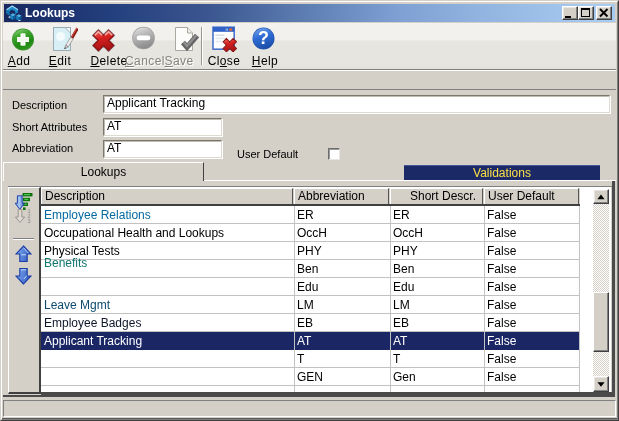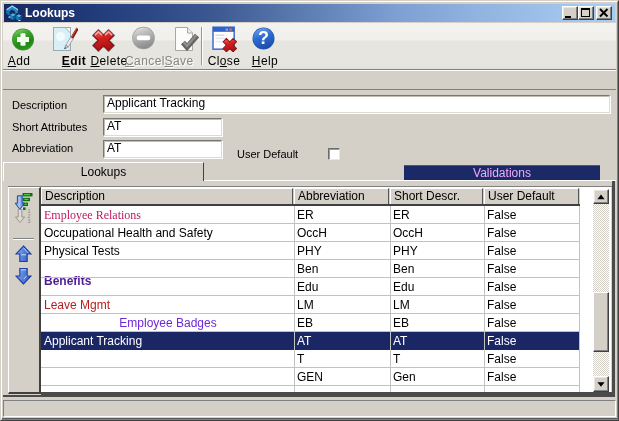--- a/index.html
+++ b/index.html
@@ -142,40 +142,40 @@
           <stop offset="0.45" stop-color="#2E6CD4"></stop>
           <stop offset="1" stop-color="#1C4CA8"></stop>
       </linearGradient>
     </defs>
     <circle cx="11.5" cy="11.5" r="11" fill="#2054B0"></circle>
     <circle cx="11.5" cy="11.5" r="10.4" fill="url(#gHelp)"></circle>
     <text x="11.5" y="17.2" text-anchor="middle" font-family="Liberation Sans" font-size="18" font-weight="bold" fill="#FFF">?</text>
   </svg>
 
   <div class="tlbl" style="left:7px;top:54px;width:24px;"><u>A</u>dd</div>
-  <div class="tlbl" style="left:60px;top:54px;width:28px;font-weight:bold;"><u>E</u>dit</div>
+  <div class="tlbl" style="left:46px;top:54px;width:28px;"><u>E</u>dit</div>
   <div class="tlbl" style="left:90px;top:54px;width:38px;"><u>D</u>elete</div>
   <div class="tlbl dis" style="left:125px;top:54px;width:37px;"><u>C</u>ancel</div>
   <div class="tlbl dis" style="left:161px;top:54px;width:36px;"><u>S</u>ave</div>
   <div class="tlbl" style="left:206px;top:54px;width:36px;">Cl<u>o</u>se</div>
   <div class="tlbl" style="left:247px;top:54px;width:36px;"><u>H</u>elp</div>
 
   <div class="abs" style="left:3px;top:71px;width:613px;height:19px;background:#D4D0C8;border-bottom:1px solid #808080;"></div>
 
   <div class="lbl" style="left:12px;top:99px;">Description</div>
   <div class="abs sunken" style="left:103px;top:95px;width:507px;height:18px;line-height:15px;padding-left:3px;">Applicant Tracking</div>
   <div class="lbl" style="left:12px;top:121px;">Short Attributes</div>
   <div class="abs sunken" style="left:103px;top:118px;width:119px;height:18px;line-height:15px;padding-left:3px;">AT</div>
   <div class="lbl" style="left:12px;top:142px;">Abbreviation</div>
   <div class="abs sunken" style="left:103px;top:140px;width:119px;height:18px;line-height:15px;padding-left:3px;">AT</div>
   <div class="lbl" style="left:237px;top:148px;">User Default</div>
   <div class="abs" style="left:328px;top:148px;width:12px;height:12px;background:#fff;border:1px solid;border-color:#6E6E6E #E8E6E0 #E8E6E0 #6E6E6E;box-shadow:inset 1px 1px 0 #9A9A9A;"></div>
 
   <div class="abs" style="left:3px;top:162px;width:201px;height:19px;background:#D4D0C8;border-top:1px solid #FFF;border-left:1px solid #FFF;border-right:1px solid #404040;text-align:center;line-height:18px;">Lookups</div>
-  <div class="abs" style="left:404px;top:165px;width:196px;height:15px;background:#1B2A66;border-top:1px solid #44549A;color:#f0abfc;text-align:center;line-height:14px;">Validations</div>
+  <div class="abs" style="left:404px;top:165px;width:196px;height:15px;background:#1B2A66;border-top:1px solid #44549A;color:#fde047;text-align:center;line-height:14px;">Validations</div>
 
   <div class="abs" style="left:204px;top:180px;width:412px;height:1px;background:#FFF;"></div>
   <div class="abs" style="left:3px;top:181px;width:613px;height:216px;background:#D4D0C8;"></div>
 
   <div class="abs" style="left:3px;top:395px;width:612px;height:2px;background:#4A4A4A;"></div>
 
   <div class="abs" style="left:8px;top:187px;width:33px;height:207px;background:#D4D0C8;border-top:1px solid #FFF;border-left:1px solid #FFF;border-right:2px solid #404040;border-bottom:2px solid #404040;"></div>
 
   <svg class="abs" style="left:14px;top:193px" width="19" height="17" viewBox="0 0 19 17">
     <defs>
@@ -220,53 +220,53 @@
 
   <div class="abs" style="left:8px;top:186px;width:604px;height:1px;background:#808080;"></div>
   <div class="abs" style="left:41px;top:187px;width:568px;height:205px;background:#FFF;"></div>
   <div class="abs" style="left:609px;top:187px;width:2px;height:205px;background:#FFF;"></div>
   <div class="abs" style="left:612px;top:181px;width:3px;height:216px;background:#4A4A4A;"></div>
   <div class="abs" style="left:41px;top:392px;width:571px;height:3px;background:#4A4A4A;"></div>
 
   <div class="abs" style="left:41px;top:188px;width:539px;height:18px;background:#D4D0C8;border-bottom:2px solid #404040;"></div>
   <div class="abs" style="left:41px;top:188px;width:252px;height:16px;border-top:1px solid #fff;border-left:1px solid #fff;border-right:1px solid #555;line-height:15px;padding-left:3px;">Description</div>
   <div class="abs" style="left:294px;top:188px;width:95px;height:16px;border-top:1px solid #fff;border-left:1px solid #fff;border-right:1px solid #555;line-height:15px;padding-left:3px;">Abbreviation</div>
-  <div class="abs" style="left:390px;top:188px;width:93px;height:16px;border-top:1px solid #fff;border-left:1px solid #fff;border-right:1px solid #555;line-height:15px;padding-left:3px;">Short Descr.</div>
+  <div class="abs" style="left:390px;top:188px;width:93px;height:16px;border-top:1px solid #fff;border-left:1px solid #fff;border-right:1px solid #555;line-height:15px;padding-left:19px;">Short Descr.</div>
   <div class="abs" style="left:484px;top:188px;width:95px;height:16px;border-top:1px solid #fff;border-left:1px solid #fff;border-right:1px solid #555;line-height:15px;padding-left:3px;">User Default</div>
 
-  <div class="abs" style="left:44px;top:208px;width:248px;height:15px;color:#be185d;overflow:hidden;white-space:nowrap;font-family:Liberation Serif, serif;">Employee Relations</div>
+  <div class="abs" style="left:44px;top:208px;width:248px;height:15px;color:#0369a1;overflow:hidden;white-space:nowrap;">Employee Relations</div>
   <div class="abs" style="left:297px;top:208px;width:91px;height:15px;color:#000;overflow:hidden;white-space:nowrap;">ER</div>
   <div class="abs" style="left:393px;top:208px;width:89px;height:15px;color:#000;overflow:hidden;white-space:nowrap;">ER</div>
   <div class="abs" style="left:487px;top:208px;width:90px;height:15px;color:#000;overflow:hidden;white-space:nowrap;">False</div>
   <div class="abs" style="left:41px;top:223px;width:538px;height:1px;background:#C2C2C2;"></div>
-  <div class="abs" style="left:44px;top:226px;width:248px;height:15px;color:#000;overflow:hidden;white-space:nowrap;">Occupational Health and Safety</div>
+  <div class="abs" style="left:44px;top:226px;width:248px;height:15px;color:#000;overflow:hidden;white-space:nowrap;">Occupational Health and Lookups</div>
   <div class="abs" style="left:297px;top:226px;width:91px;height:15px;color:#000;overflow:hidden;white-space:nowrap;">OccH</div>
   <div class="abs" style="left:393px;top:226px;width:89px;height:15px;color:#000;overflow:hidden;white-space:nowrap;">OccH</div>
   <div class="abs" style="left:487px;top:226px;width:90px;height:15px;color:#000;overflow:hidden;white-space:nowrap;">False</div>
   <div class="abs" style="left:41px;top:241px;width:538px;height:1px;background:#C2C2C2;"></div>
   <div class="abs" style="left:44px;top:244px;width:248px;height:15px;color:#000;overflow:hidden;white-space:nowrap;">Physical Tests</div>
   <div class="abs" style="left:297px;top:244px;width:91px;height:15px;color:#000;overflow:hidden;white-space:nowrap;">PHY</div>
   <div class="abs" style="left:393px;top:244px;width:89px;height:15px;color:#000;overflow:hidden;white-space:nowrap;">PHY</div>
   <div class="abs" style="left:487px;top:244px;width:90px;height:15px;color:#000;overflow:hidden;white-space:nowrap;">False</div>
   <div class="abs" style="left:41px;top:259px;width:538px;height:1px;background:#C2C2C2;"></div>
-  <div class="abs" style="left:44px;top:274px;width:248px;height:15px;color:#4c1d95;overflow:hidden;white-space:nowrap;font-weight:bold;">Benefits</div>
+  <div class="abs" style="left:44px;top:256px;width:248px;height:15px;color:#0f766e;overflow:hidden;white-space:nowrap;">Benefits</div>
   <div class="abs" style="left:297px;top:262px;width:91px;height:15px;color:#000;overflow:hidden;white-space:nowrap;">Ben</div>
   <div class="abs" style="left:393px;top:262px;width:89px;height:15px;color:#000;overflow:hidden;white-space:nowrap;">Ben</div>
   <div class="abs" style="left:487px;top:262px;width:90px;height:15px;color:#000;overflow:hidden;white-space:nowrap;">False</div>
   <div class="abs" style="left:41px;top:277px;width:538px;height:1px;background:#C2C2C2;"></div>
   <div class="abs" style="left:297px;top:280px;width:91px;height:15px;color:#000;overflow:hidden;white-space:nowrap;">Edu</div>
   <div class="abs" style="left:393px;top:280px;width:89px;height:15px;color:#000;overflow:hidden;white-space:nowrap;">Edu</div>
   <div class="abs" style="left:487px;top:280px;width:90px;height:15px;color:#000;overflow:hidden;white-space:nowrap;">False</div>
   <div class="abs" style="left:41px;top:295px;width:538px;height:1px;background:#C2C2C2;"></div>
-  <div class="abs" style="left:44px;top:298px;width:248px;height:15px;color:#b91c1c;overflow:hidden;white-space:nowrap;">Leave Mgmt</div>
+  <div class="abs" style="left:44px;top:298px;width:248px;height:15px;color:#0c4a6e;overflow:hidden;white-space:nowrap;">Leave Mgmt</div>
   <div class="abs" style="left:297px;top:298px;width:91px;height:15px;color:#000;overflow:hidden;white-space:nowrap;">LM</div>
   <div class="abs" style="left:393px;top:298px;width:89px;height:15px;color:#000;overflow:hidden;white-space:nowrap;">LM</div>
   <div class="abs" style="left:487px;top:298px;width:90px;height:15px;color:#000;overflow:hidden;white-space:nowrap;">False</div>
   <div class="abs" style="left:41px;top:313px;width:538px;height:1px;background:#C2C2C2;"></div>
-  <div class="abs" style="left:44px;top:316px;width:248px;height:15px;color:#6d28d9;overflow:hidden;white-space:nowrap;text-align:center;">Employee Badges</div>
+  <div class="abs" style="left:44px;top:316px;width:248px;height:15px;color:#0f172a;overflow:hidden;white-space:nowrap;">Employee Badges</div>
   <div class="abs" style="left:297px;top:316px;width:91px;height:15px;color:#000;overflow:hidden;white-space:nowrap;">EB</div>
   <div class="abs" style="left:393px;top:316px;width:89px;height:15px;color:#000;overflow:hidden;white-space:nowrap;">EB</div>
   <div class="abs" style="left:487px;top:316px;width:90px;height:15px;color:#000;overflow:hidden;white-space:nowrap;">False</div>
   <div class="abs" style="left:41px;top:331px;width:538px;height:1px;background:#C2C2C2;"></div>
   <div class="abs" style="left:41px;top:332px;width:538px;height:18px;background:#1B2765;"></div>
   <div class="abs" style="left:44px;top:334px;width:248px;height:15px;color:#fff;overflow:hidden;white-space:nowrap;">Applicant Tracking</div>
   <div class="abs" style="left:297px;top:334px;width:91px;height:15px;color:#fff;overflow:hidden;white-space:nowrap;">AT</div>
   <div class="abs" style="left:393px;top:334px;width:89px;height:15px;color:#fff;overflow:hidden;white-space:nowrap;">AT</div>
   <div class="abs" style="left:487px;top:334px;width:90px;height:15px;color:#fff;overflow:hidden;white-space:nowrap;">False</div>
   <div class="abs" style="left:297px;top:352px;width:91px;height:15px;color:#000;overflow:hidden;white-space:nowrap;">T</div>

